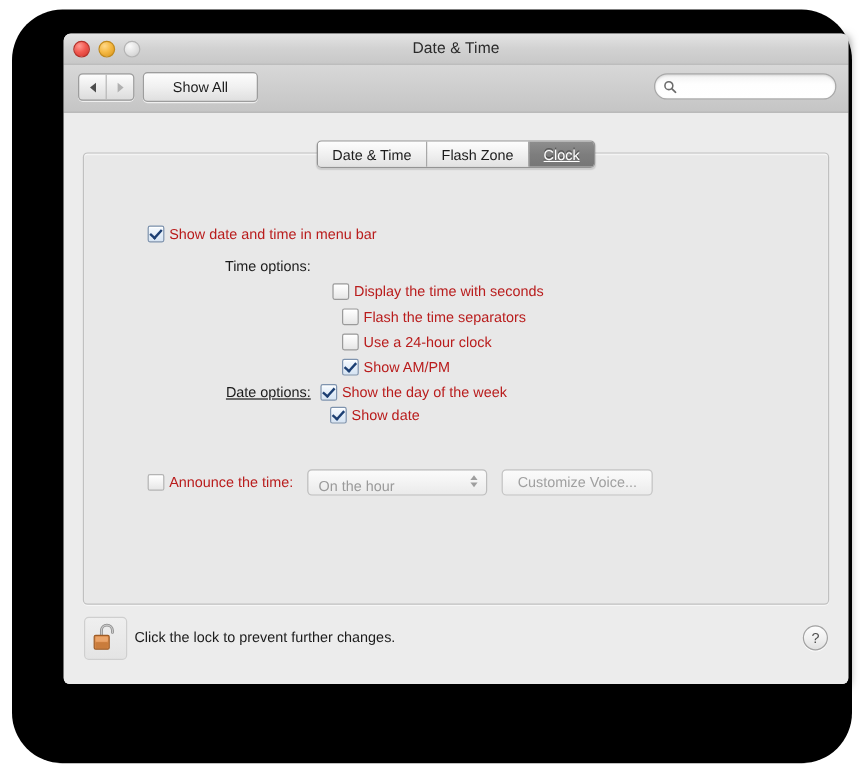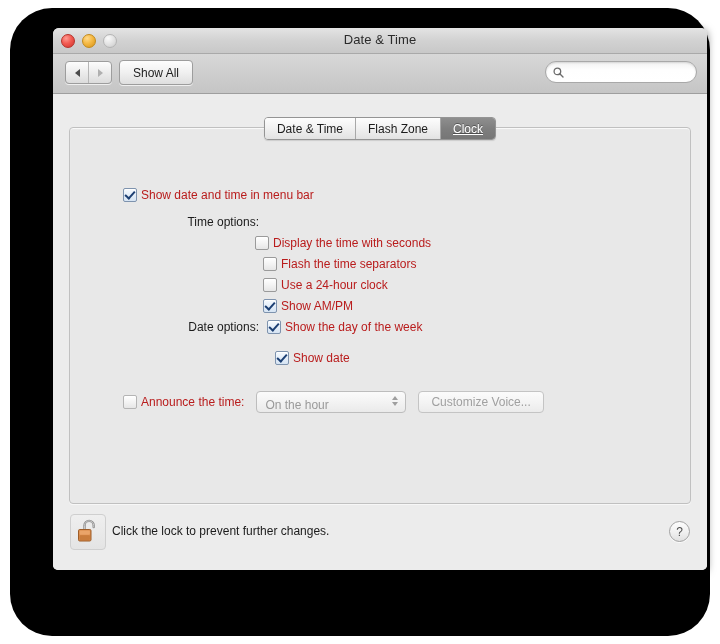--- a/index.html
+++ b/index.html
@@ -87,21 +87,21 @@
     width: 22px;
     display: flex; align-items: center; justify-content: center;
   }
   .navbtn + .navbtn { border-left: 1px solid #b6b6b6; }
   .tri { width: 0; height: 0; border-top: 4px solid transparent; border-bottom: 4px solid transparent; }
   .tri.left { border-right: 5px solid #4c4c4c; }
   .tri.right { border-left: 5px solid #b0b0b0; }
 
   #showall {
     position: absolute; left: 66px; top: 6px;
-    height: 23px; padding: 0 13px;
+    height: 23px; padding: 0 24px;
     border: 1px solid #9d9d9d;
     border-radius: 4px;
     background: linear-gradient(to bottom, #fdfdfd 0%, #f0f0f0 50%, #dfdfdf 100%);
     font-size: 12px; color: #1d1d1d;
     display: flex; align-items: center;
     box-shadow: 0 1px 0 rgba(255,255,255,0.7);
   }
 
   #searchfield {
     position: absolute; right: 10px; top: 7px;
@@ -349,43 +349,43 @@
       <div class="ctl">
         <span class="cb checked"></span>
         <span class="ctl-label">Show date and time in menu bar</span>
       </div>
     </div>
 
     <div class="row" style="left:60px; top:120px;">
       <div class="rowlabel" style="width:146px;">Time options:</div>
     </div>
 
-    <div class="row" style="left:202px; top:141px; flex-direction:column;">
+    <div class="row" style="left:224px; top:141px; flex-direction:column;">
       <div class="ctl" style="margin-bottom:5px;">
         <span class="cb"></span>
         <span class="ctl-label">Display the time with seconds</span>
       </div>
       <div class="ctl" style="margin-bottom:5px;">
         <span class="cb"></span>
         <span class="ctl-label">Flash the time separators</span>
       </div>
       <div class="ctl" style="margin-bottom:5px;">
         <span class="cb"></span>
         <span class="ctl-label">Use a 24-hour clock</span>
       </div>
       <div class="ctl">
         <span class="cb checked"></span>
         <span class="ctl-label">Show AM/PM</span>
       </div>
     </div>
 
     <div class="row" style="left:60px; top:225px;">
-      <div class="rowlabel" style="width:146px;">Date options:</div>
+      <div class="rowlabel" style="width:146px;text-decoration:underline;">Date options:</div>
       <div style="margin-left:8px; display:flex; flex-direction:column;">
-        <div class="ctl" style="margin-bottom:15px;">
+        <div class="ctl" style="margin-bottom:3px;">
           <span class="cb checked"></span>
           <span class="ctl-label">Show the day of the week</span>
         </div>
         <div class="ctl">
           <span class="cb checked"></span>
           <span class="ctl-label">Show date</span>
         </div>
       </div>
     </div>
 

